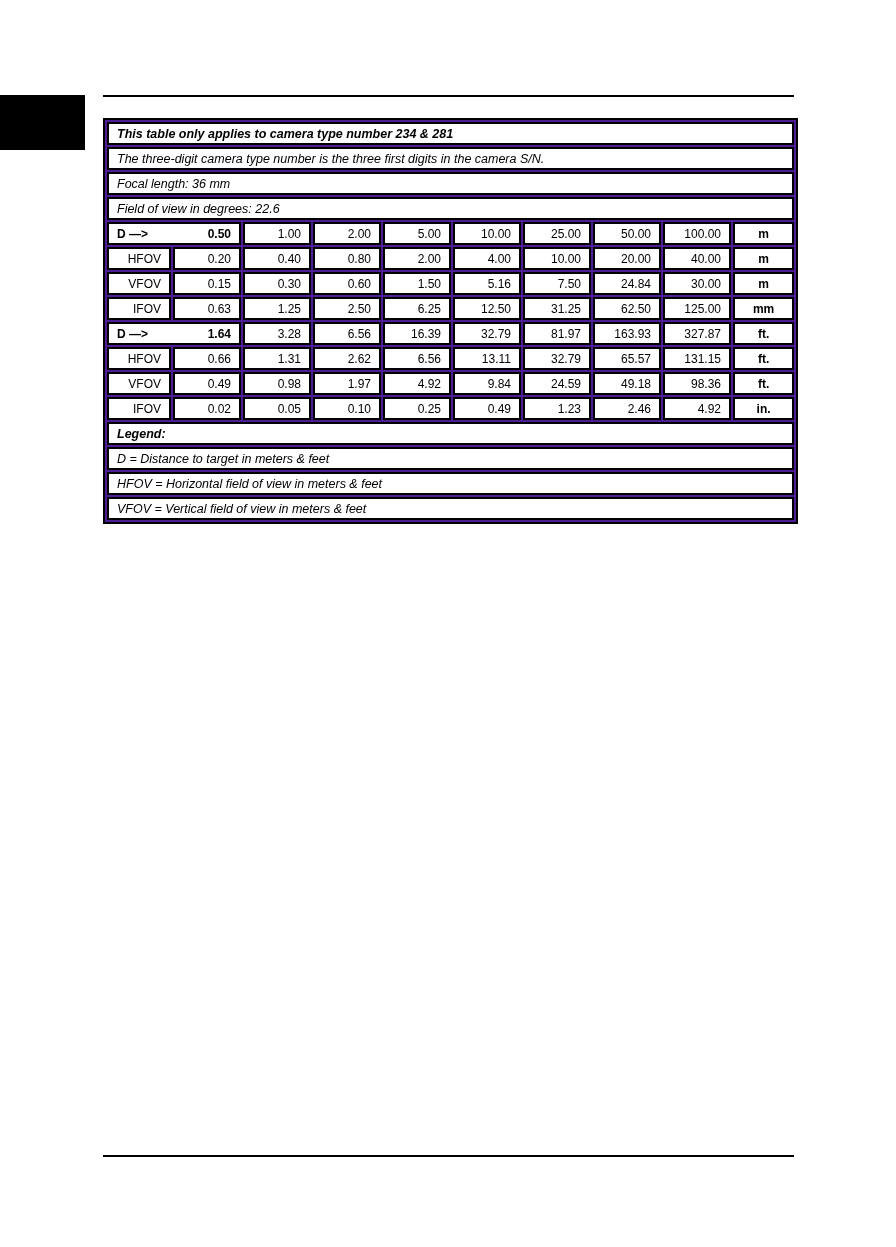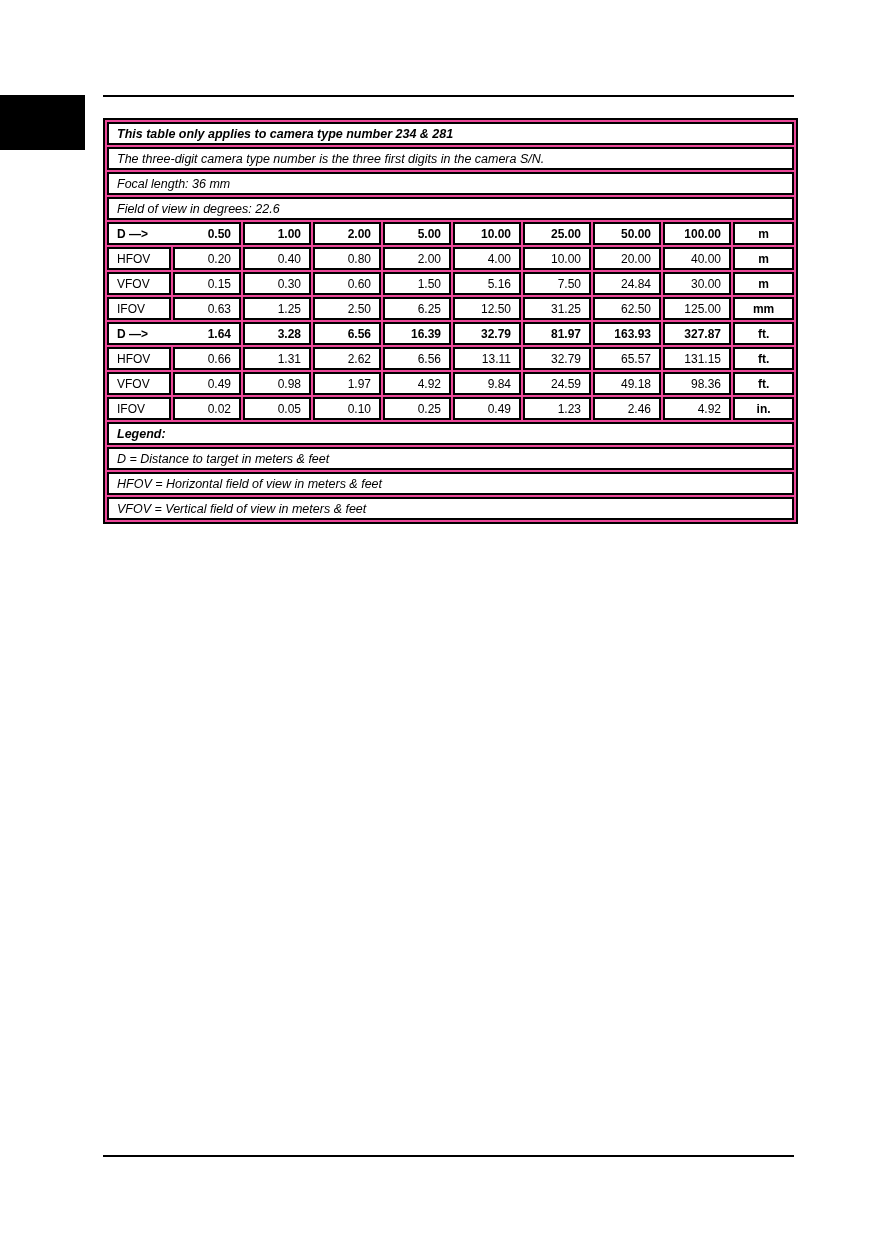--- a/index.html
+++ b/index.html
@@ -7,33 +7,33 @@
     width:896px;height:1247px;background:#ffffff;position:relative;
     font-family:"Liberation Sans", sans-serif;color:#000;
   }
   .thumb-index{position:absolute;left:0;top:95px;width:85px;height:55px;background:#000;}
   .rule{position:absolute;background:#000;height:2px;width:691px;left:103px;}
   .rule-top{top:95px;}
   .rule-bottom{top:1155px;}
   table.fov-table{
     position:absolute;left:103px;top:118px;width:691px;
     border-collapse:separate;border-spacing:2px;
-    border:2px solid #000;table-layout:fixed;background:#ec4899;
+    border:2px solid #000;table-layout:fixed;background:#4c1d95;
   }
   td{
     border:2px solid #000;box-sizing:border-box;height:23px;
     padding:1px 8px;font-size:12px;vertical-align:middle;
     overflow:hidden;white-space:nowrap;background:#fff;
   }
   td.info{font-style:italic;font-size:12.5px;text-align:left;}
   td.bi{font-weight:bold;}
   td.num{text-align:right;}
-  td.bold{font-weight:bold;}
+  td.bold{font-weight:normal;}
   td.unit{text-align:center;font-weight:bold;}
-  td.row-label{text-align:left;}
+  td.row-label{text-align:right;}
   td.d-merged{font-weight:bold;}
   .split{display:flex;justify-content:space-between;align-items:center;width:100%;}
 </style>
 </head>
 <body>
 
 <div class="page">
   <div class="thumb-index"></div>
   <div class="rule rule-top"></div>
 

